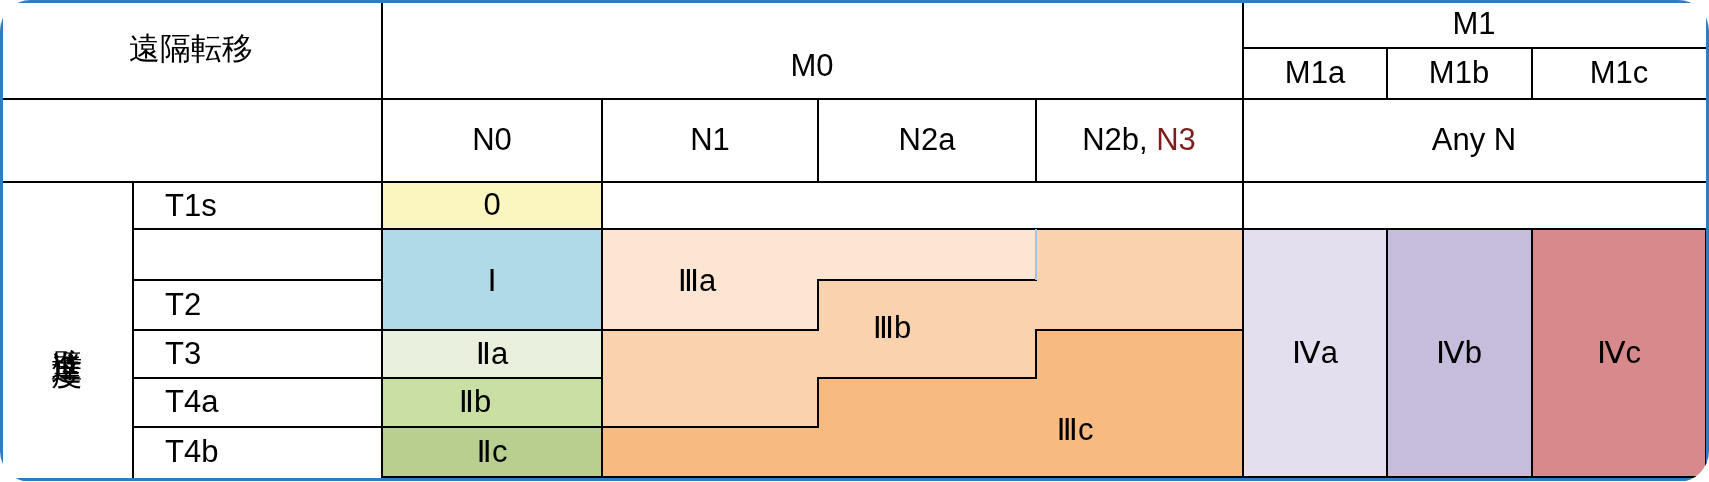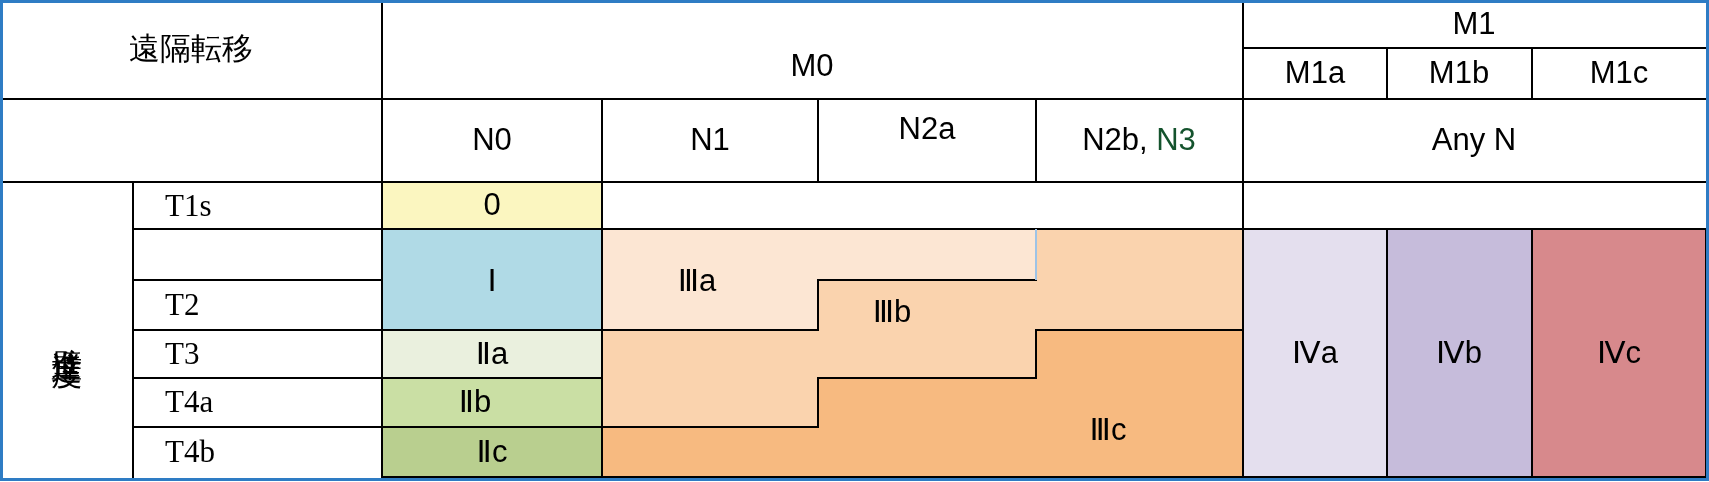--- a/index.html
+++ b/index.html
@@ -2,31 +2,32 @@
 <html><head>
 <meta charset="utf-8">
 <style>
   html,body{margin:0;padding:0;background:#fff;}
   #stage-table{
     position:relative;
     width:1709px;height:482px;
     background:#fff;
     font-family:"Liberation Sans","DejaVu Sans",sans-serif;
     overflow:hidden;
+    border-radius:31px;
   }
   #grid-svg{position:absolute;left:0;top:0;}
   .lbl{
     position:absolute;
     transform:translate(-50%,-50%);
     font-size:31px;color:#000;
     line-height:1.12;text-align:center;white-space:nowrap;
   }
-  .lbl.left-align{transform:translate(0,-50%);text-align:center;font-family:Liberation Serif, serif;}
+  .lbl.left-align{transform:translate(0,-50%);text-align:center;}
   .lbl.two-line span{display:block;}
-  .red{color:#14532d;margin-top:48px;}
+  .red{color:#7f1d1d;margin-top:48px;}
   .vertical{
     writing-mode:vertical-rl;text-orientation:upright;
     letter-spacing:3px;
   }
 </style>
 </head>
 <body>
 
 <div id="stage-table">
 
@@ -74,38 +75,38 @@
   <div class="lbl" style="left:812px;top:66px">M0</div>
   <div class="lbl" style="left:1474px;top:24px">M1</div>
   <div class="lbl" style="left:1315px;top:73px">M1a</div>
   <div class="lbl" style="left:1459px;top:73px">M1b</div>
   <div class="lbl" style="left:1619px;top:73px">M1c</div>
 
   <div class="lbl" style="left:492px;top:140px">N0</div>
   <div class="lbl two-line" style="left:710px;top:140px">
     <span>N1</span>
   </div>
-  <div class="lbl" style="left:927px;top:129px">N2a</div>
+  <div class="lbl" style="left:927px;top:140px">N2a</div>
   <div class="lbl" style="left:1139px;top:140px">
     <span>N2b, </span><span class="red">N3</span>
   </div>
   <div class="lbl" style="left:1474px;top:140px">Any N</div>
 
   <div class="lbl vertical" style="left:66px;top:329px">壁進達度</div>
   <div class="lbl left-align" style="left:165px;top:206px">T1s</div>
   <div class="lbl left-align" style="left:165px;top:305px">T2</div>
   <div class="lbl left-align" style="left:165px;top:354px">T3</div>
   <div class="lbl left-align" style="left:165px;top:402px">T4a</div>
   <div class="lbl left-align" style="left:165px;top:452px">T4b</div>
 
   <div class="lbl" style="left:492px;top:205px">0</div>
   <div class="lbl" style="left:492px;top:281px">Ⅰ</div>
   <div class="lbl" style="left:492px;top:354px">Ⅱa</div>
   <div class="lbl" style="left:475px;top:402px">Ⅱb</div>
   <div class="lbl" style="left:492px;top:452px">Ⅱc</div>
   <div class="lbl" style="left:697px;top:281px">Ⅲa</div>
-  <div class="lbl" style="left:892px;top:312px">Ⅲb</div>
-  <div class="lbl" style="left:1108px;top:430px">Ⅲc</div>
+  <div class="lbl" style="left:892px;top:328px">Ⅲb</div>
+  <div class="lbl" style="left:1075px;top:430px">Ⅲc</div>
   <div class="lbl" style="left:1315px;top:353px">Ⅳa</div>
   <div class="lbl" style="left:1459px;top:353px">Ⅳb</div>
   <div class="lbl" style="left:1619px;top:353px">Ⅳc</div>
 
 </div>
 
 </body></html>

